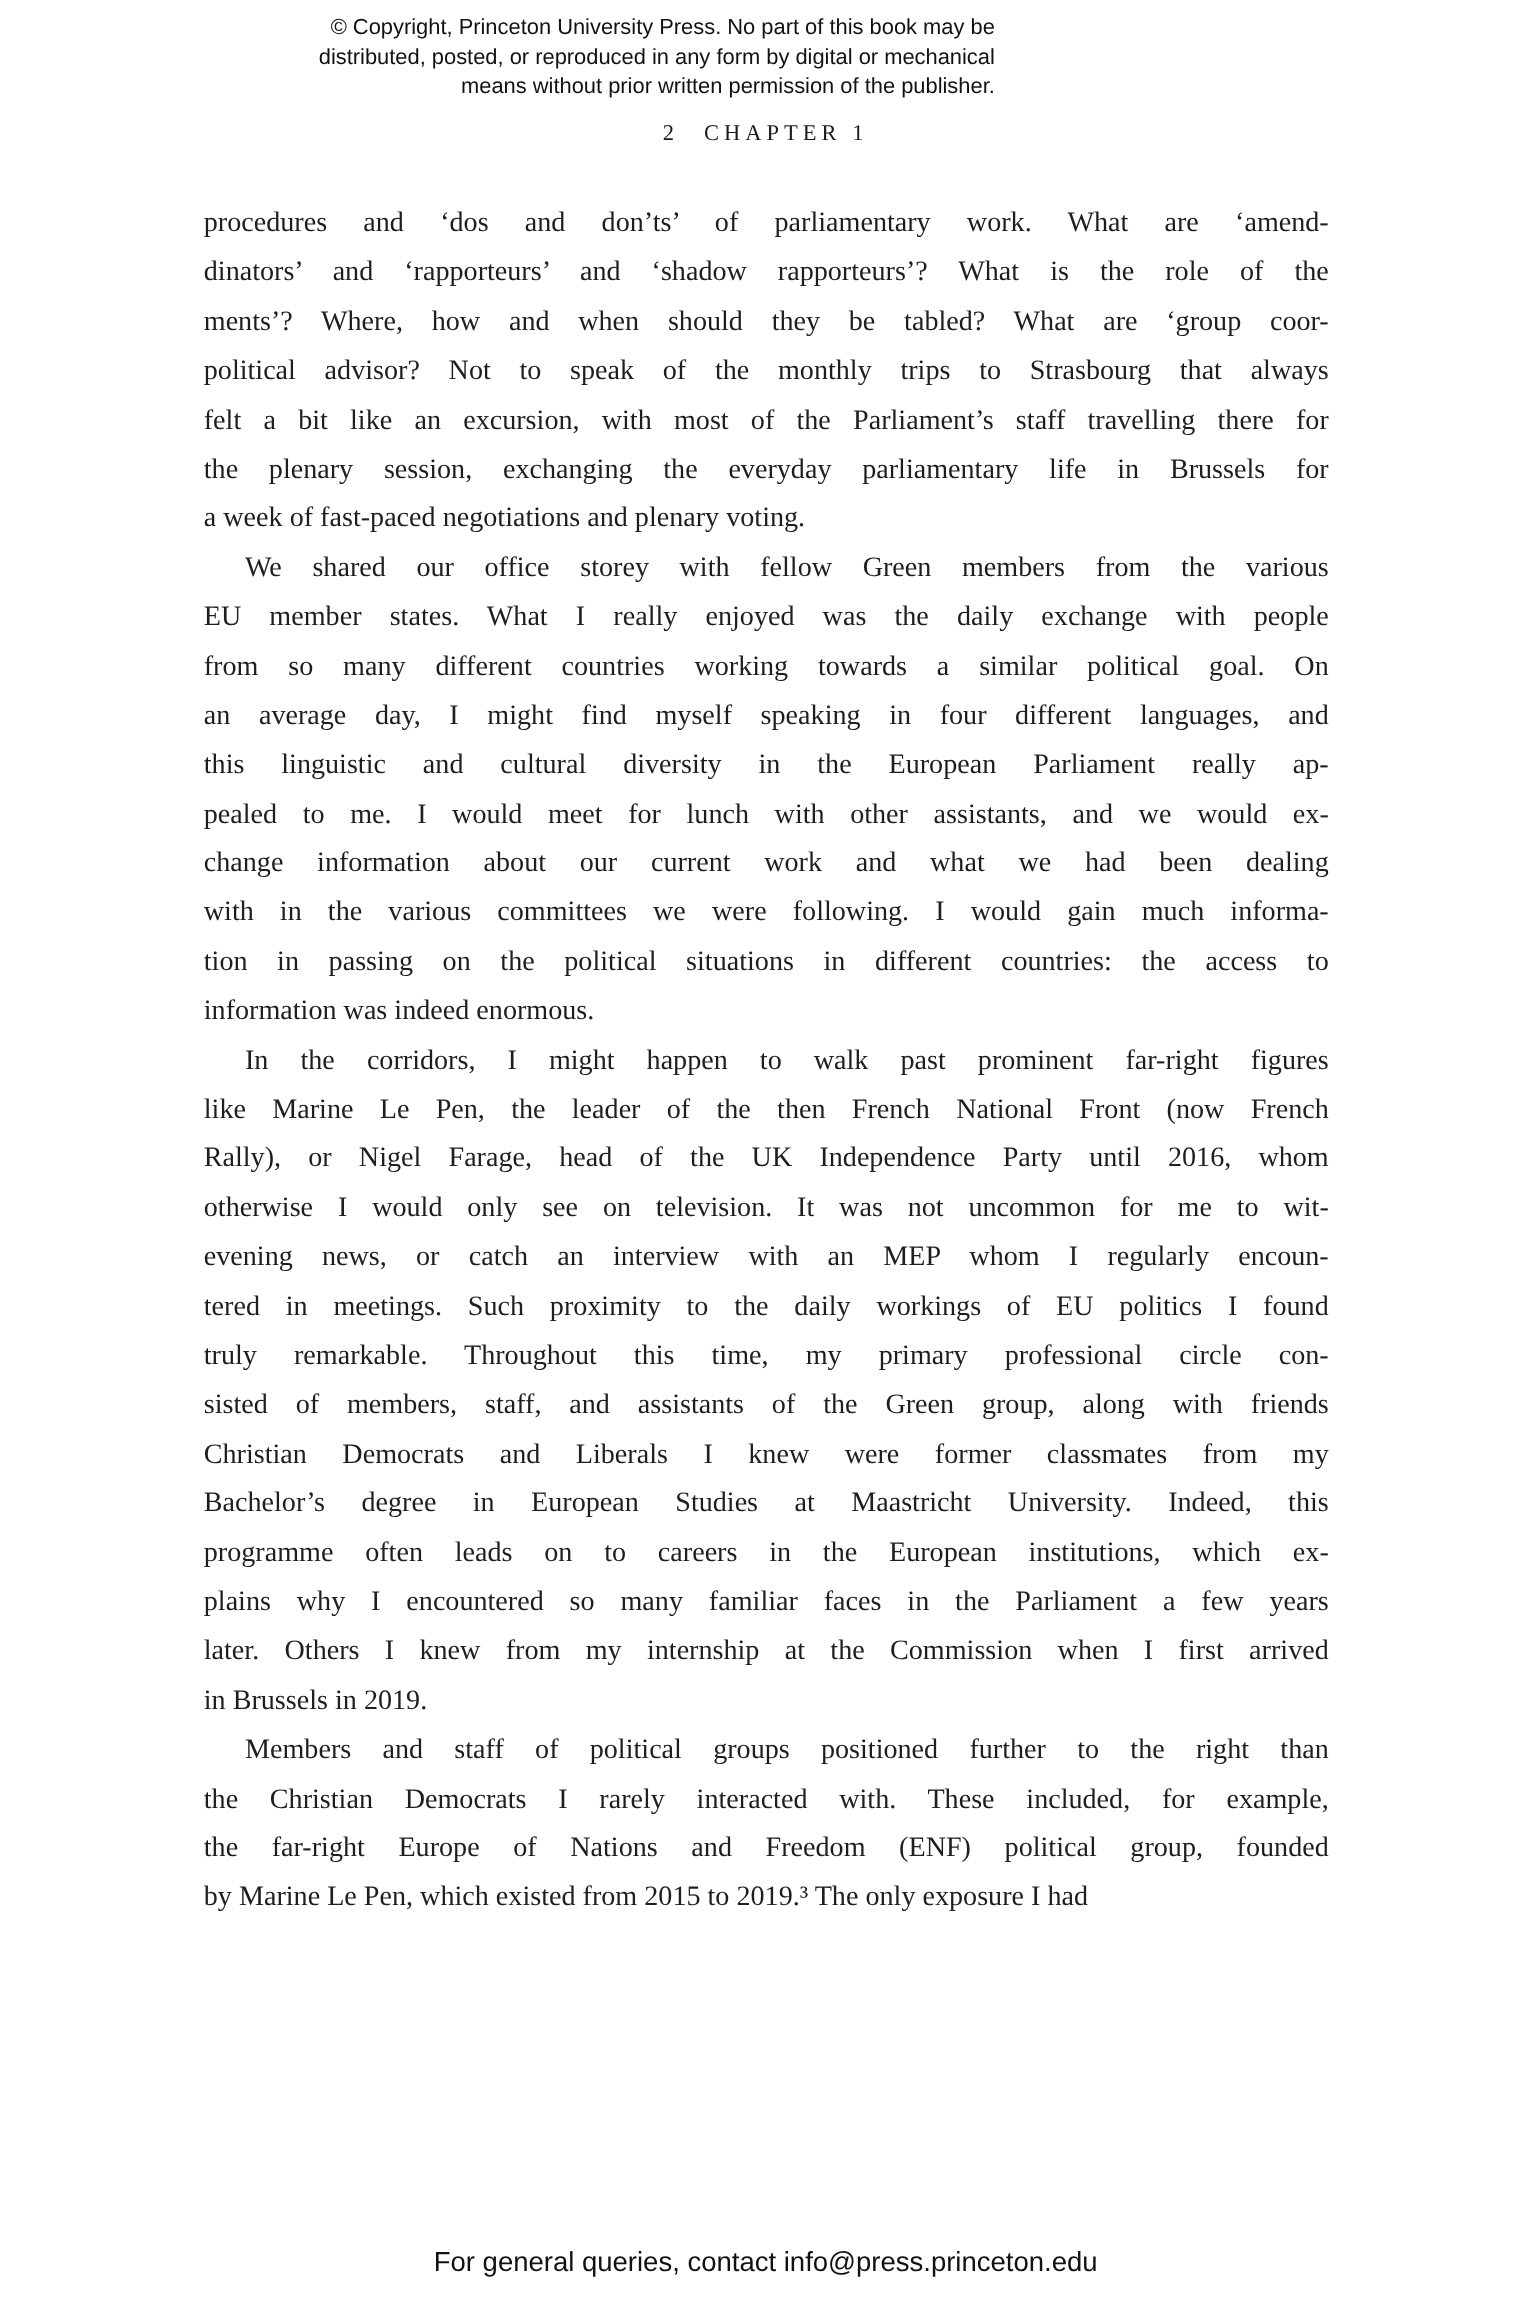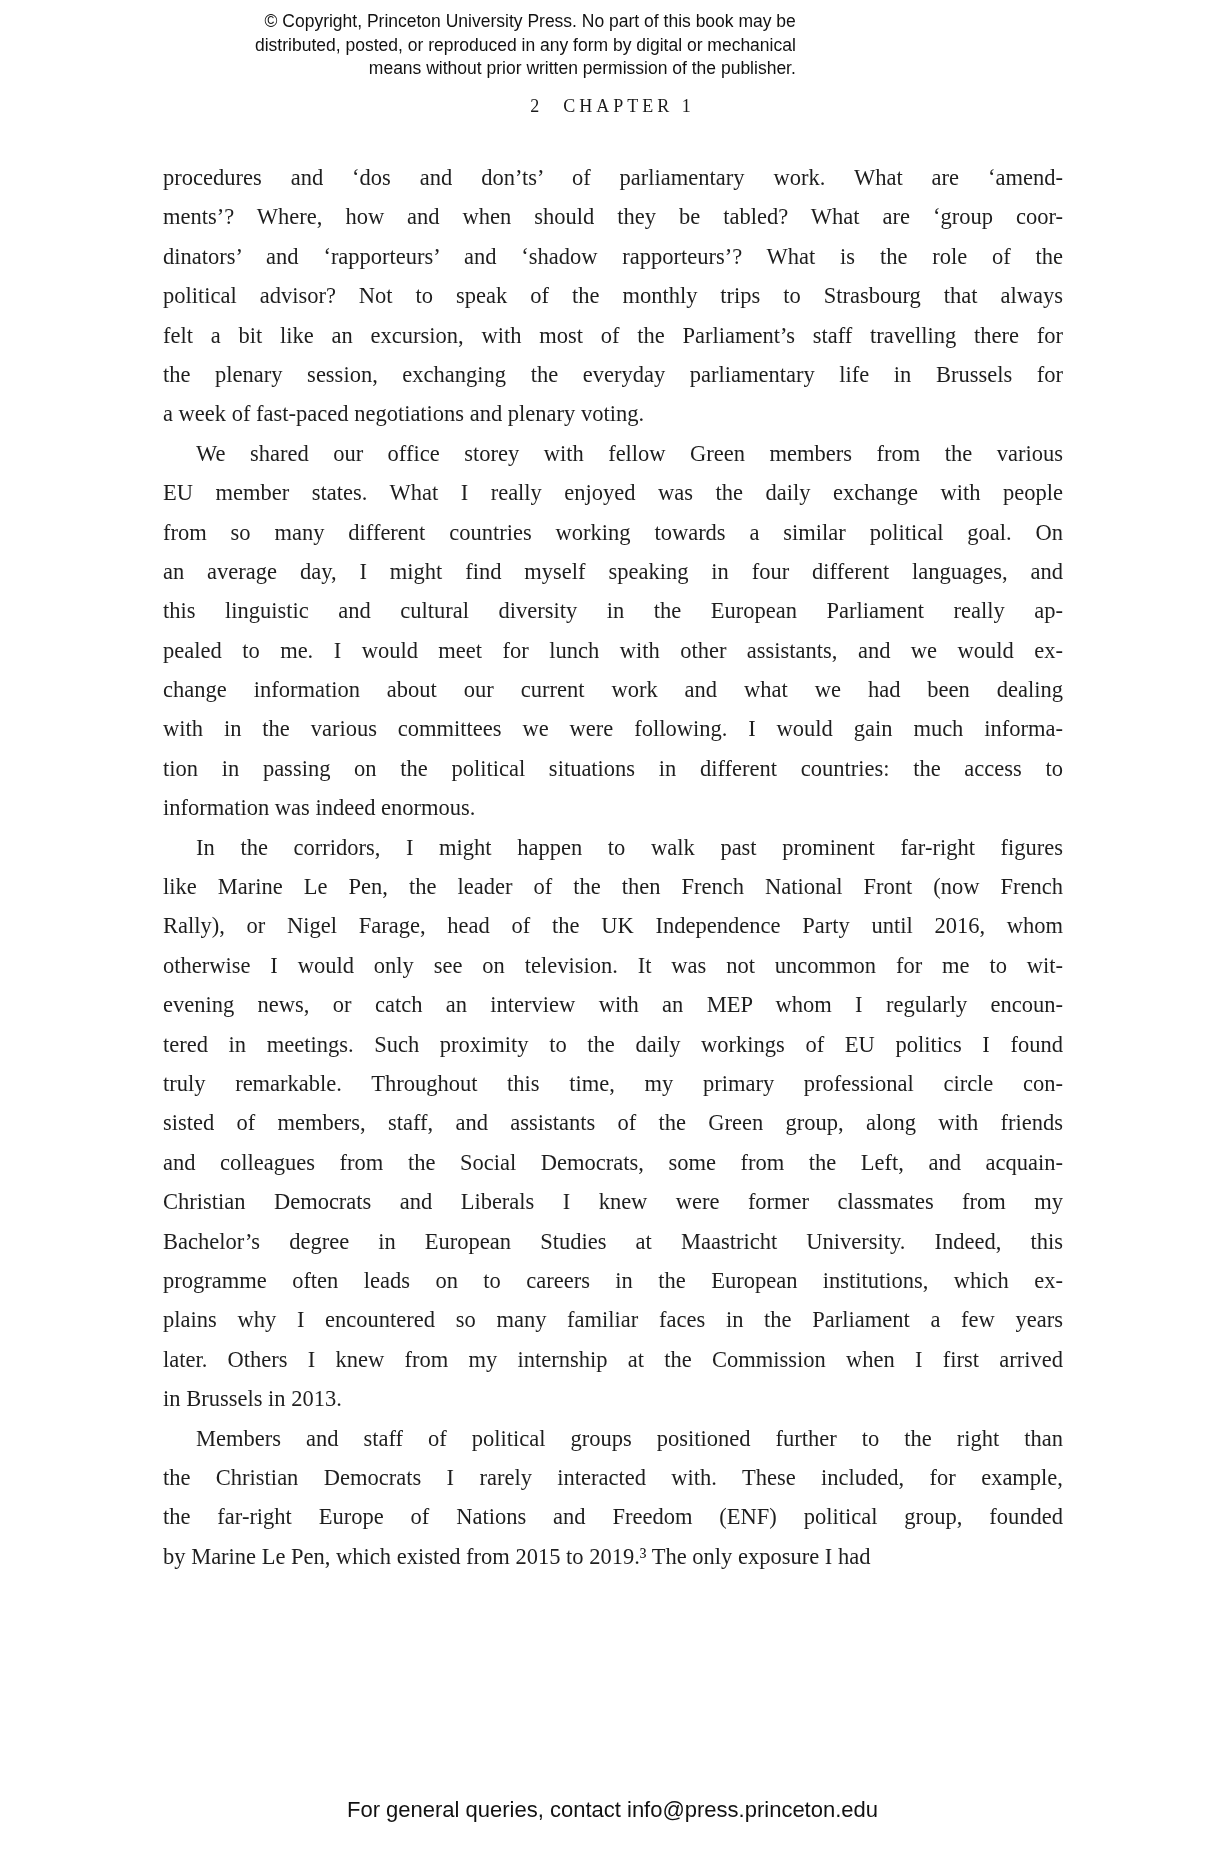--- a/index.html
+++ b/index.html
@@ -85,22 +85,22 @@
     <div>means without prior written permission of the publisher.</div>
   </div>
 
   <div id="running-head">
     <span class="pagenum">2</span><span>CHAPTER 1</span>
   </div>
 
   <div id="body-text">
       <div class="para">
         <div class="line">procedures and ‘dos and don’ts’ of parliamentary work. What are ‘amend-</div>
+        <div class="line">dinators’ and ‘rapporteurs’ and ‘shadow rapporteurs’? What is the role of the</div>
         <div class="line">ments’? Where, how and when should they be tabled? What are ‘group coor-</div>
-        <div class="line">dinators’ and ‘rapporteurs’ and ‘shadow rapporteurs’? What is the role of the</div>
         <div class="line">political advisor? Not to speak of the monthly trips to Strasbourg that always</div>
         <div class="line">felt a bit like an excursion, with most of the Parliament’s staff travelling there for</div>
         <div class="line">the plenary session, exchanging the everyday parliamentary life in Brussels for</div>
         <div class="line last">a week of fast-paced negotiations and plenary voting.</div>
       </div>
       <div class="para indent">
         <div class="line">We shared our office storey with fellow Green members from the various</div>
         <div class="line">EU member states. What I really enjoyed was the daily exchange with people</div>
         <div class="line">from so many different countries working towards a similar political goal. On</div>
         <div class="line">an average day, I might find myself speaking in four different languages, and</div>
@@ -113,27 +113,26 @@
       </div>
       <div class="para indent">
         <div class="line">In the corridors, I might happen to walk past prominent far-right figures</div>
         <div class="line">like Marine Le Pen, the leader of the then French National Front (now French</div>
         <div class="line">Rally), or Nigel Farage, head of the UK Independence Party until 2016, whom</div>
         <div class="line">otherwise I would only see on television. It was not uncommon for me to wit-</div>
         <div class="line">evening news, or catch an interview with an MEP whom I regularly encoun-</div>
         <div class="line">tered in meetings. Such proximity to the daily workings of EU politics I found</div>
         <div class="line">truly remarkable. Throughout this time, my primary professional circle con-</div>
         <div class="line">sisted of members, staff, and assistants of the Green group, along with friends</div>
-        <div class="line">and colleagues from the Social Democrats, some from the Left, and acquain-</div>
         <div class="line">Christian Democrats and Liberals I knew were former classmates from my</div>
         <div class="line">Bachelor’s degree in European Studies at Maastricht University. Indeed, this</div>
         <div class="line">programme often leads on to careers in the European institutions, which ex-</div>
         <div class="line">plains why I encountered so many familiar faces in the Parliament a few years</div>
         <div class="line">later. Others I knew from my internship at the Commission when I first arrived</div>
-        <div class="line last">in Brussels in 2013.</div>
+        <div class="line last">in Brussels in 2019.</div>
       </div>
       <div class="para indent">
         <div class="line">Members and staff of political groups positioned further to the right than</div>
         <div class="line">the Christian Democrats I rarely interacted with. These included, for example,</div>
         <div class="line">the far-right Europe of Nations and Freedom (ENF) political group, founded</div>
         <div class="line last">by Marine Le Pen, which existed from 2015 to 2019.³ The only exposure I had</div>
       </div>
     </div>
 
   <div id="footer">For general queries, contact info@press.princeton.edu</div>

